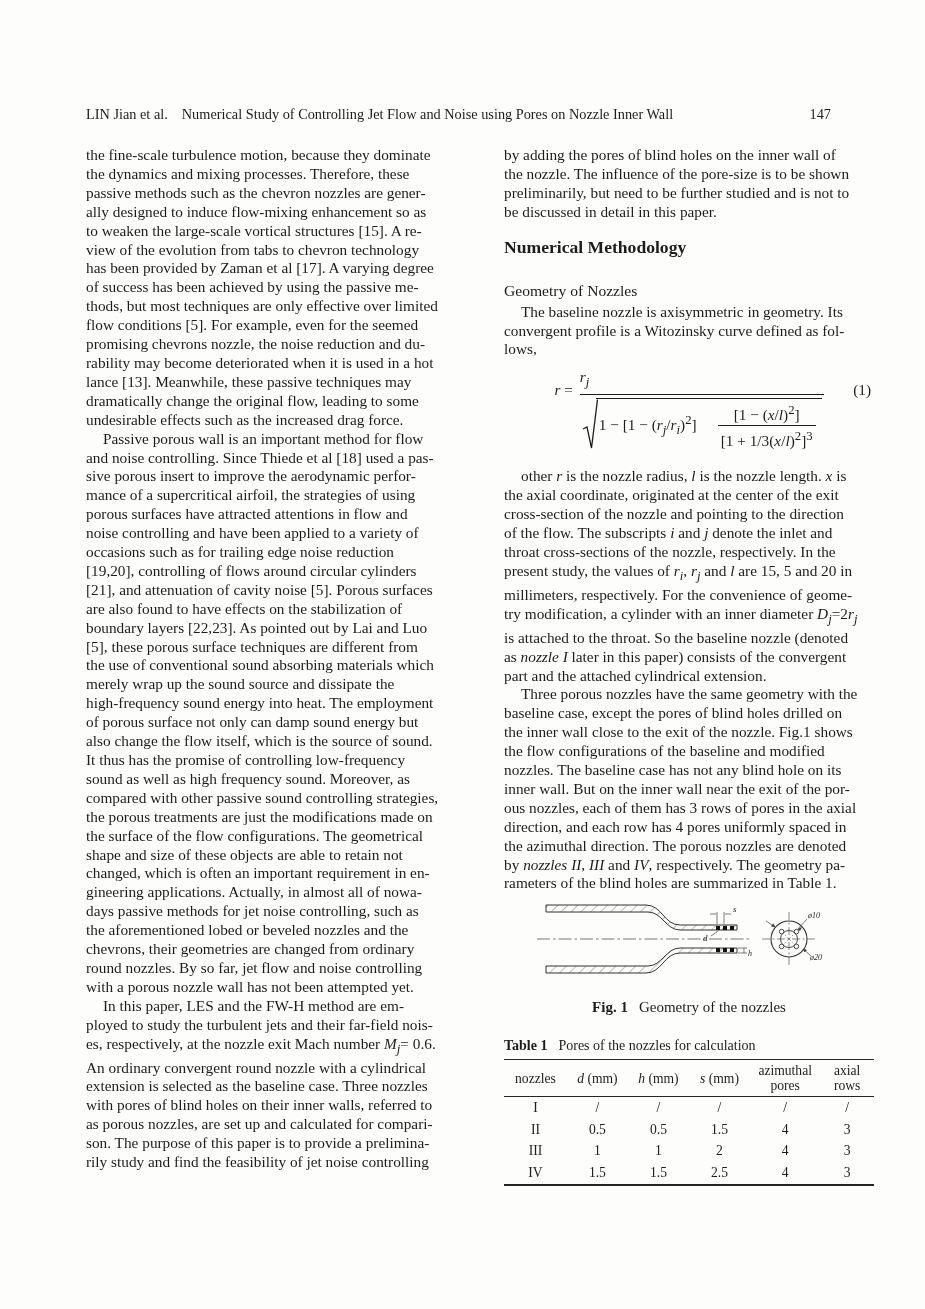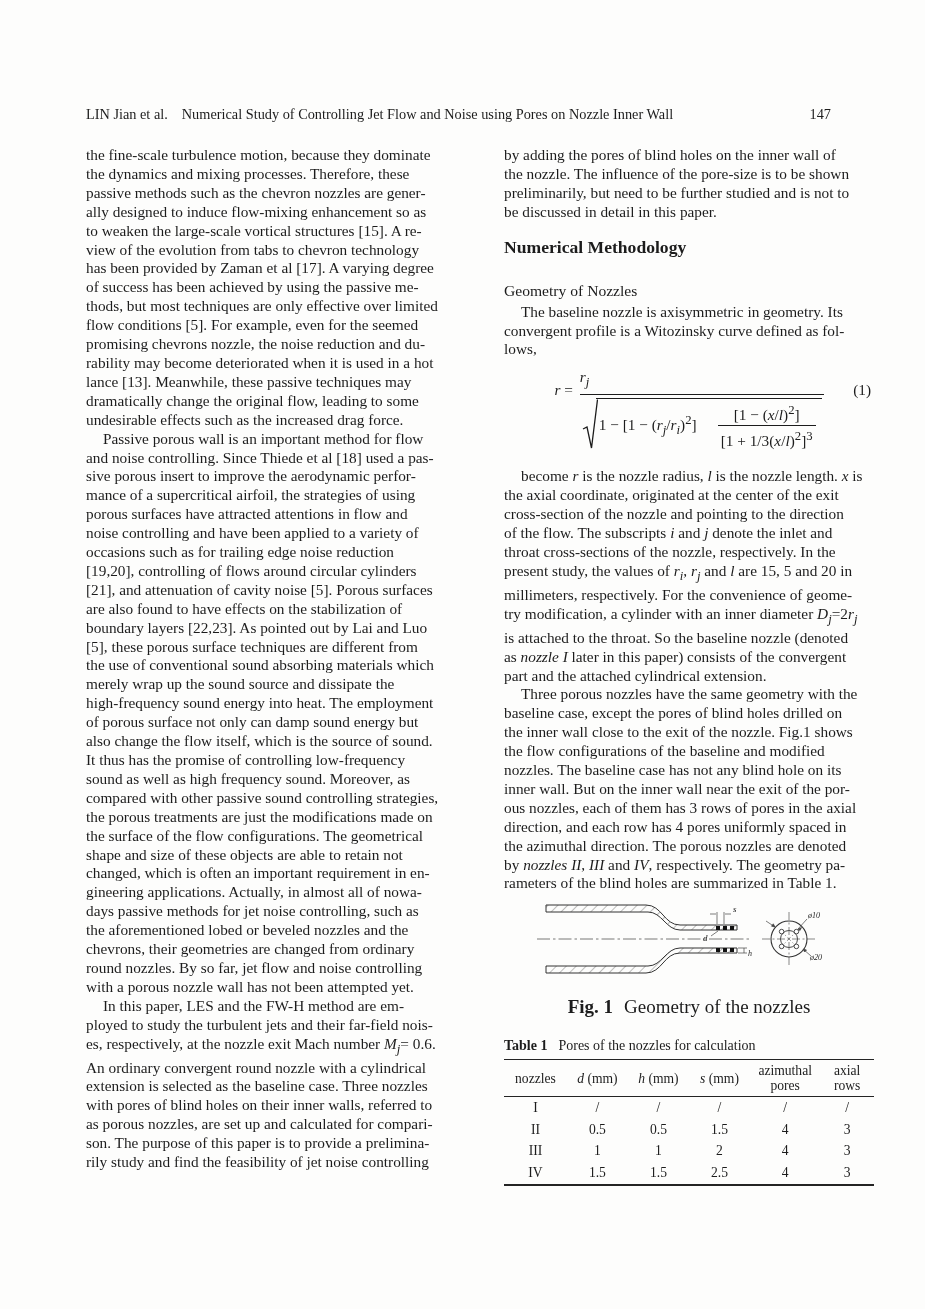--- a/index.html
+++ b/index.html
@@ -42,21 +42,21 @@
   .sqrt-svg { margin:3px -2px 0 0; flex:none; }
   .radicand { margin-top:3px; border-top:1.3px solid #1c1c1c;
               display:inline-flex; align-items:center; padding:2px 6px 0 3px; }
   .sfrac { display:inline-flex; flex-direction:column; align-items:center; margin-left:21px; }
   .sfrac-num { line-height:19px; padding:0 3px 1px; }
   .sfrac-den { border-top:1.2px solid #1c1c1c; line-height:19px; padding:1px 3px 0; }
   .eq-number { position:absolute; right:3px; top:15px; }
 
   
   figure.nozzle-figure { margin:6px 0 0; }
-  .fig-caption { text-align:center; font-size:19px; line-height:18px; margin-top:3px; }
+  .fig-caption { text-align:center; font-size:15px; line-height:18px; margin-top:3px; }
   .caption-label { font-weight:bold; margin-right:11px; }
 
   
   .table-caption { margin-top:21px; font-size:14px; line-height:18px; }
   table.data {
     width:100%; margin-top:4px; border-collapse:collapse; font-size:13.6px;
     border-top:1.6px solid #242424; border-bottom:2.3px solid #242424;
   }
   table.data th {
     font-weight:normal; border-bottom:1px solid #242424;
@@ -161,21 +161,21 @@
             <span class="sfrac">
               <span class="sfrac-num"><span>[1 − (</span><i>x</i><span>/</span><i>l</i><span>)</span><sup>2</sup><span>]</span></span>
               <span class="sfrac-den"><span>[1 + 1/3(</span><i>x</i><span>/</span><i>l</i><span>)</span><sup>2</sup><span>]</span><sup>3</sup></span>
             </span>
           </span>
         </span>
       </span>
       <span class="eq-number">(1)</span>
     </div>
 
-    <p class="body-text indent"><span>become </span><i>r</i><span> is the nozzle radius, </span><i>l</i><span> is the nozzle length. </span><i>x</i><span> is
+    <p class="body-text indent"><span>other </span><i>r</i><span> is the nozzle radius, </span><i>l</i><span> is the nozzle length. </span><i>x</i><span> is
 the axial coordinate, originated at the center of the exit
 cross-section of the nozzle and pointing to the direction
 of the flow. The subscripts </span><i>i</i><span> and </span><i>j</i><span> denote the inlet and
 throat cross-sections of the nozzle, respectively. In the
 present study, the values of </span><i>r</i><sub style="font-style: italic;">i</sub><span>, </span><i>r</i><sub style="font-style: italic;">j</sub><span> and </span><i>l</i><span> are 15, 5 and 20 in
 millimeters, respectively. For the convenience of geome-
 try modification, a cylinder with an inner diameter </span><i>D</i><sub style="font-style: italic;">j</sub><span>=2</span><i>r</i><sub style="font-style: italic;">j</sub><span>
 is attached to the throat. So the baseline nozzle (denoted
 as </span><i>nozzle I</i><span> later in this paper) consists of the convergent
 part and the attached cylindrical extension.</span></p>

